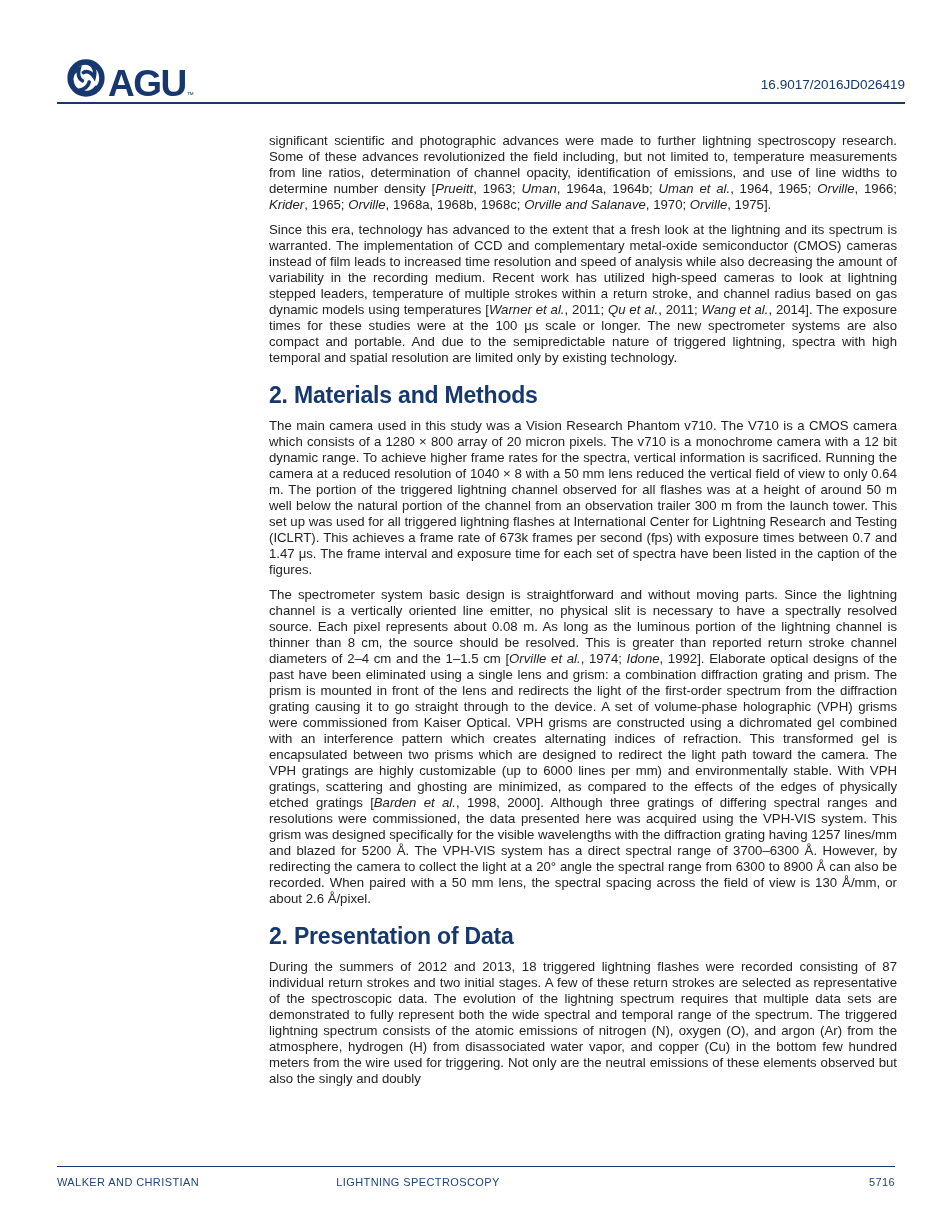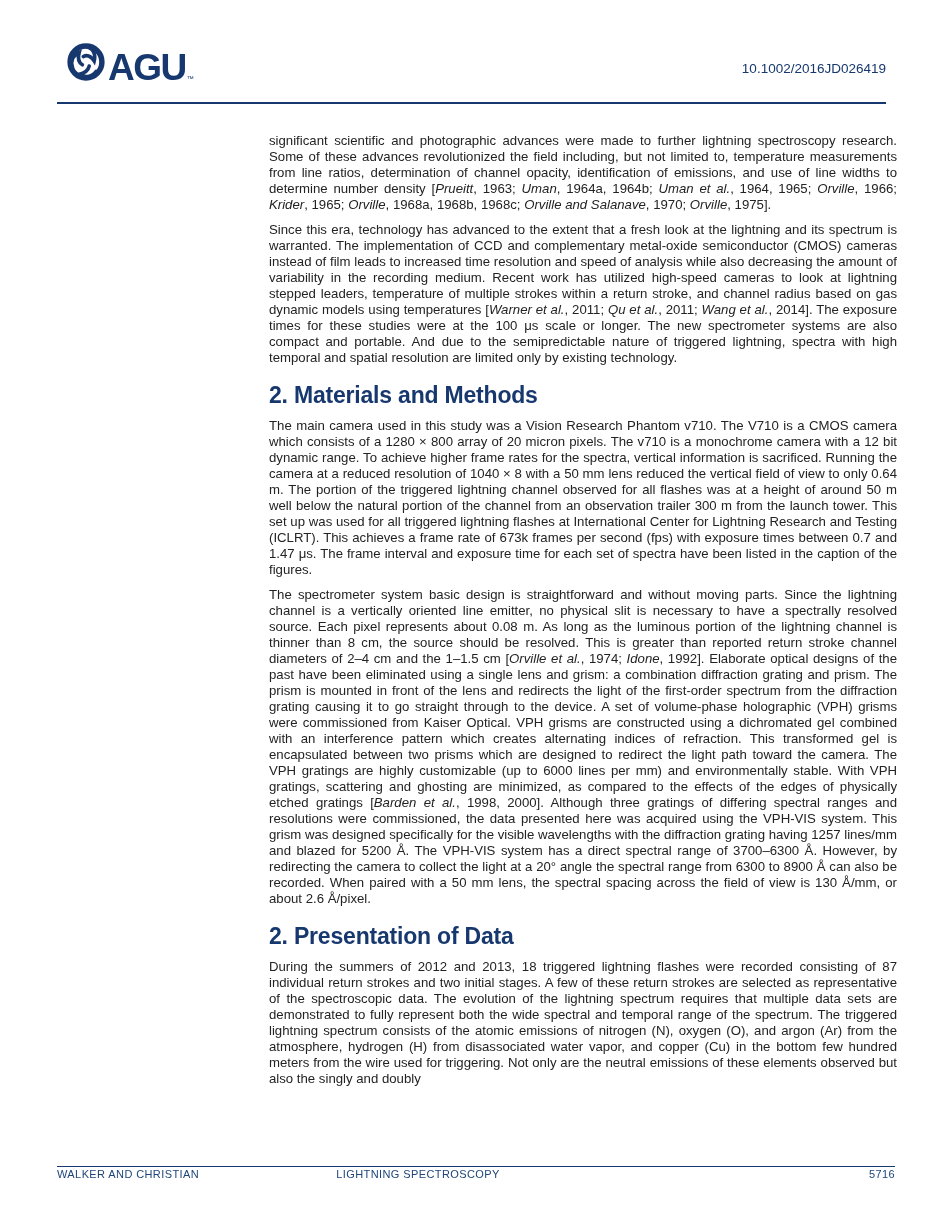--- a/index.html
+++ b/index.html
@@ -10,24 +10,24 @@
   .page{
     position:relative;
     width:952px;height:1232px;
     background:#ffffff;
     font-family:"Liberation Sans", sans-serif;
     color:var(--body-text);
     overflow:hidden;
   }
   
   .header{
-    position:absolute;left:57px;right:66px;top:0;height:104px;
+    position:absolute;left:57px;right:47px;top:0;height:104px;
     border-bottom:2px solid var(--navy);
     display:flex;align-items:flex-end;
-    padding-bottom:19px;box-sizing:border-box;
+    padding-bottom:3px;box-sizing:border-box;
   }
   .brand{display:flex;align-items:flex-end;margin-left:9px;}
   .brand svg{display:block;margin-bottom:1px;}
   .agu-text{
     font-size:37px;font-weight:900;color:var(--navy);
     letter-spacing:-1.5px;line-height:0.82;margin-left:2px;
   }
   .agu-tm{font-size:7px;color:var(--navy);line-height:1;margin-left:1px;margin-bottom:1px;}
   .journal-title{
     font-size:20px;font-weight:bold;color:var(--navy);
@@ -48,21 +48,21 @@
   .content p.para em{font-style:italic;}
   .content h2.section-heading{
     margin:16px 0 9px 0;
     font-size:23px;font-weight:bold;color:var(--navy);
     letter-spacing:-0.2px;
   }
   
   .footer{
     position:absolute;left:57px;right:57px;top:1166px;
     border-top:1.5px solid var(--navy);
-    padding-top:1px;
+    padding-top:9px;
     display:flex;align-items:baseline;
     font-size:11px;color:#1d4578;letter-spacing:0.4px;
   }
   .footer .f-left{flex:1;text-align:left;}
   .footer .f-center{flex:1;}
   .footer .f-right{flex:1;text-align:right;}
 </style>
 </head>
 <body>
 
@@ -74,21 +74,21 @@
         <g fill="none" stroke="#17386e" stroke-linecap="round">
           <circle cx="22" cy="22" r="17.5" stroke-width="6"></circle>
           <path d="M22 5 C 30 7, 33 13, 31 21 C 27 15, 23 14, 19 16" stroke-width="4"></path>
           <path d="M7.3 29 C 4.5 21, 7 14.5, 14.5 11.5 C 12.5 18.5, 14 22.5, 18 25" stroke-width="4"></path>
           <path d="M33 32.5 C 28 38.5, 21 39.5, 14.5 35.5 C 21.5 34, 24.5 31, 25.5 26.5" stroke-width="4"></path>
         </g>
       </svg>
       <span class="agu-text">AGU</span>
       <span class="agu-tm">™</span>
     </div>
-    <div class="doi">10.1002/2016JD026419</div>
+    <div class="doi">16.9017/2016JD026419</div>
   </header>
 
   <main class="content" id="sections-root">
       <p class="para"><span>significant scientific and photographic advances were made to further lightning spectroscopy research. Some of these advances revolutionized the field including, but not limited to, temperature measurements from line ratios, determination of channel opacity, identification of emissions, and use of line widths to determine number density [</span><em>Prueitt</em><span>, 1963; </span><em>Uman</em><span>, 1964a, 1964b; </span><em>Uman et al.</em><span>, 1964, 1965; </span><em>Orville</em><span>, 1966; </span><em>Krider</em><span>, 1965; </span><em>Orville</em><span>, 1968a, 1968b, 1968c; </span><em>Orville and Salanave</em><span>, 1970; </span><em>Orville</em><span>, 1975].</span></p>
       <p class="para"><span>Since this era, technology has advanced to the extent that a fresh look at the lightning and its spectrum is warranted. The implementation of CCD and complementary metal-oxide semiconductor (CMOS) cameras instead of film leads to increased time resolution and speed of analysis while also decreasing the amount of variability in the recording medium. Recent work has utilized high-speed cameras to look at lightning stepped leaders, temperature of multiple strokes within a return stroke, and channel radius based on gas dynamic models using temperatures [</span><em>Warner et al.</em><span>, 2011; </span><em>Qu et al.</em><span>, 2011; </span><em>Wang et al.</em><span>, 2014]. The exposure times for these studies were at the 100 μs scale or longer. The new spectrometer systems are also compact and portable. And due to the semipredictable nature of triggered lightning, spectra with high temporal and spatial resolution are limited only by existing technology.</span></p>
       <h2 class="section-heading">2. Materials and Methods</h2>
       <p class="para"><span>The main camera used in this study was a Vision Research Phantom v710. The V710 is a CMOS camera which consists of a 1280 × 800 array of 20 micron pixels. The v710 is a monochrome camera with a 12 bit dynamic range. To achieve higher frame rates for the spectra, vertical information is sacrificed. Running the camera at a reduced resolution of 1040 × 8 with a 50 mm lens reduced the vertical field of view to only 0.64 m. The portion of the triggered lightning channel observed for all flashes was at a height of around 50 m well below the natural portion of the channel from an observation trailer 300 m from the launch tower. This set up was used for all triggered lightning flashes at International Center for Lightning Research and Testing (ICLRT). This achieves a frame rate of 673k frames per second (fps) with exposure times between 0.7 and 1.47 μs. The frame interval and exposure time for each set of spectra have been listed in the caption of the figures.</span></p>
       <p class="para"><span>The spectrometer system basic design is straightforward and without moving parts. Since the lightning channel is a vertically oriented line emitter, no physical slit is necessary to have a spectrally resolved source. Each pixel represents about 0.08 m. As long as the luminous portion of the lightning channel is thinner than 8 cm, the source should be resolved. This is greater than reported return stroke channel diameters of 2–4 cm and the 1–1.5 cm [</span><em>Orville et al.</em><span>, 1974; </span><em>Idone</em><span>, 1992]. Elaborate optical designs of the past have been eliminated using a single lens and grism: a combination diffraction grating and prism. The prism is mounted in front of the lens and redirects the light of the first-order spectrum from the diffraction grating causing it to go straight through to the device. A set of volume-phase holographic (VPH) grisms were commissioned from Kaiser Optical. VPH grisms are constructed using a dichromated gel combined with an interference pattern which creates alternating indices of refraction. This transformed gel is encapsulated between two prisms which are designed to redirect the light path toward the camera. The VPH gratings are highly customizable (up to 6000 lines per mm) and environmentally stable. With VPH gratings, scattering and ghosting are minimized, as compared to the effects of the edges of physically etched gratings [</span><em>Barden et al.</em><span>, 1998, 2000]. Although three gratings of differing spectral ranges and resolutions were commissioned, the data presented here was acquired using the VPH-VIS system. This grism was designed specifically for the visible wavelengths with the diffraction grating having 1257 lines/mm and blazed for 5200 Å. The VPH-VIS system has a direct spectral range of 3700–6300 Å. However, by redirecting the camera to collect the light at a 20° angle the spectral range from 6300 to 8900 Å can also be recorded. When paired with a 50 mm lens, the spectral spacing across the field of view is 130 Å/mm, or about 2.6 Å/pixel.</span></p>
       <h2 class="section-heading">2. Presentation of Data</h2>
       <p class="para"><span>During the summers of 2012 and 2013, 18 triggered lightning flashes were recorded consisting of 87 individual return strokes and two initial stages. A few of these return strokes are selected as representative of the spectroscopic data. The evolution of the lightning spectrum requires that multiple data sets are demonstrated to fully represent both the wide spectral and temporal range of the spectrum. The triggered lightning spectrum consists of the atomic emissions of nitrogen (N), oxygen (O), and argon (Ar) from the atmosphere, hydrogen (H) from disassociated water vapor, and copper (Cu) in the bottom few hundred meters from the wire used for triggering. Not only are the neutral emissions of these elements observed but also the singly and doubly</span></p>

